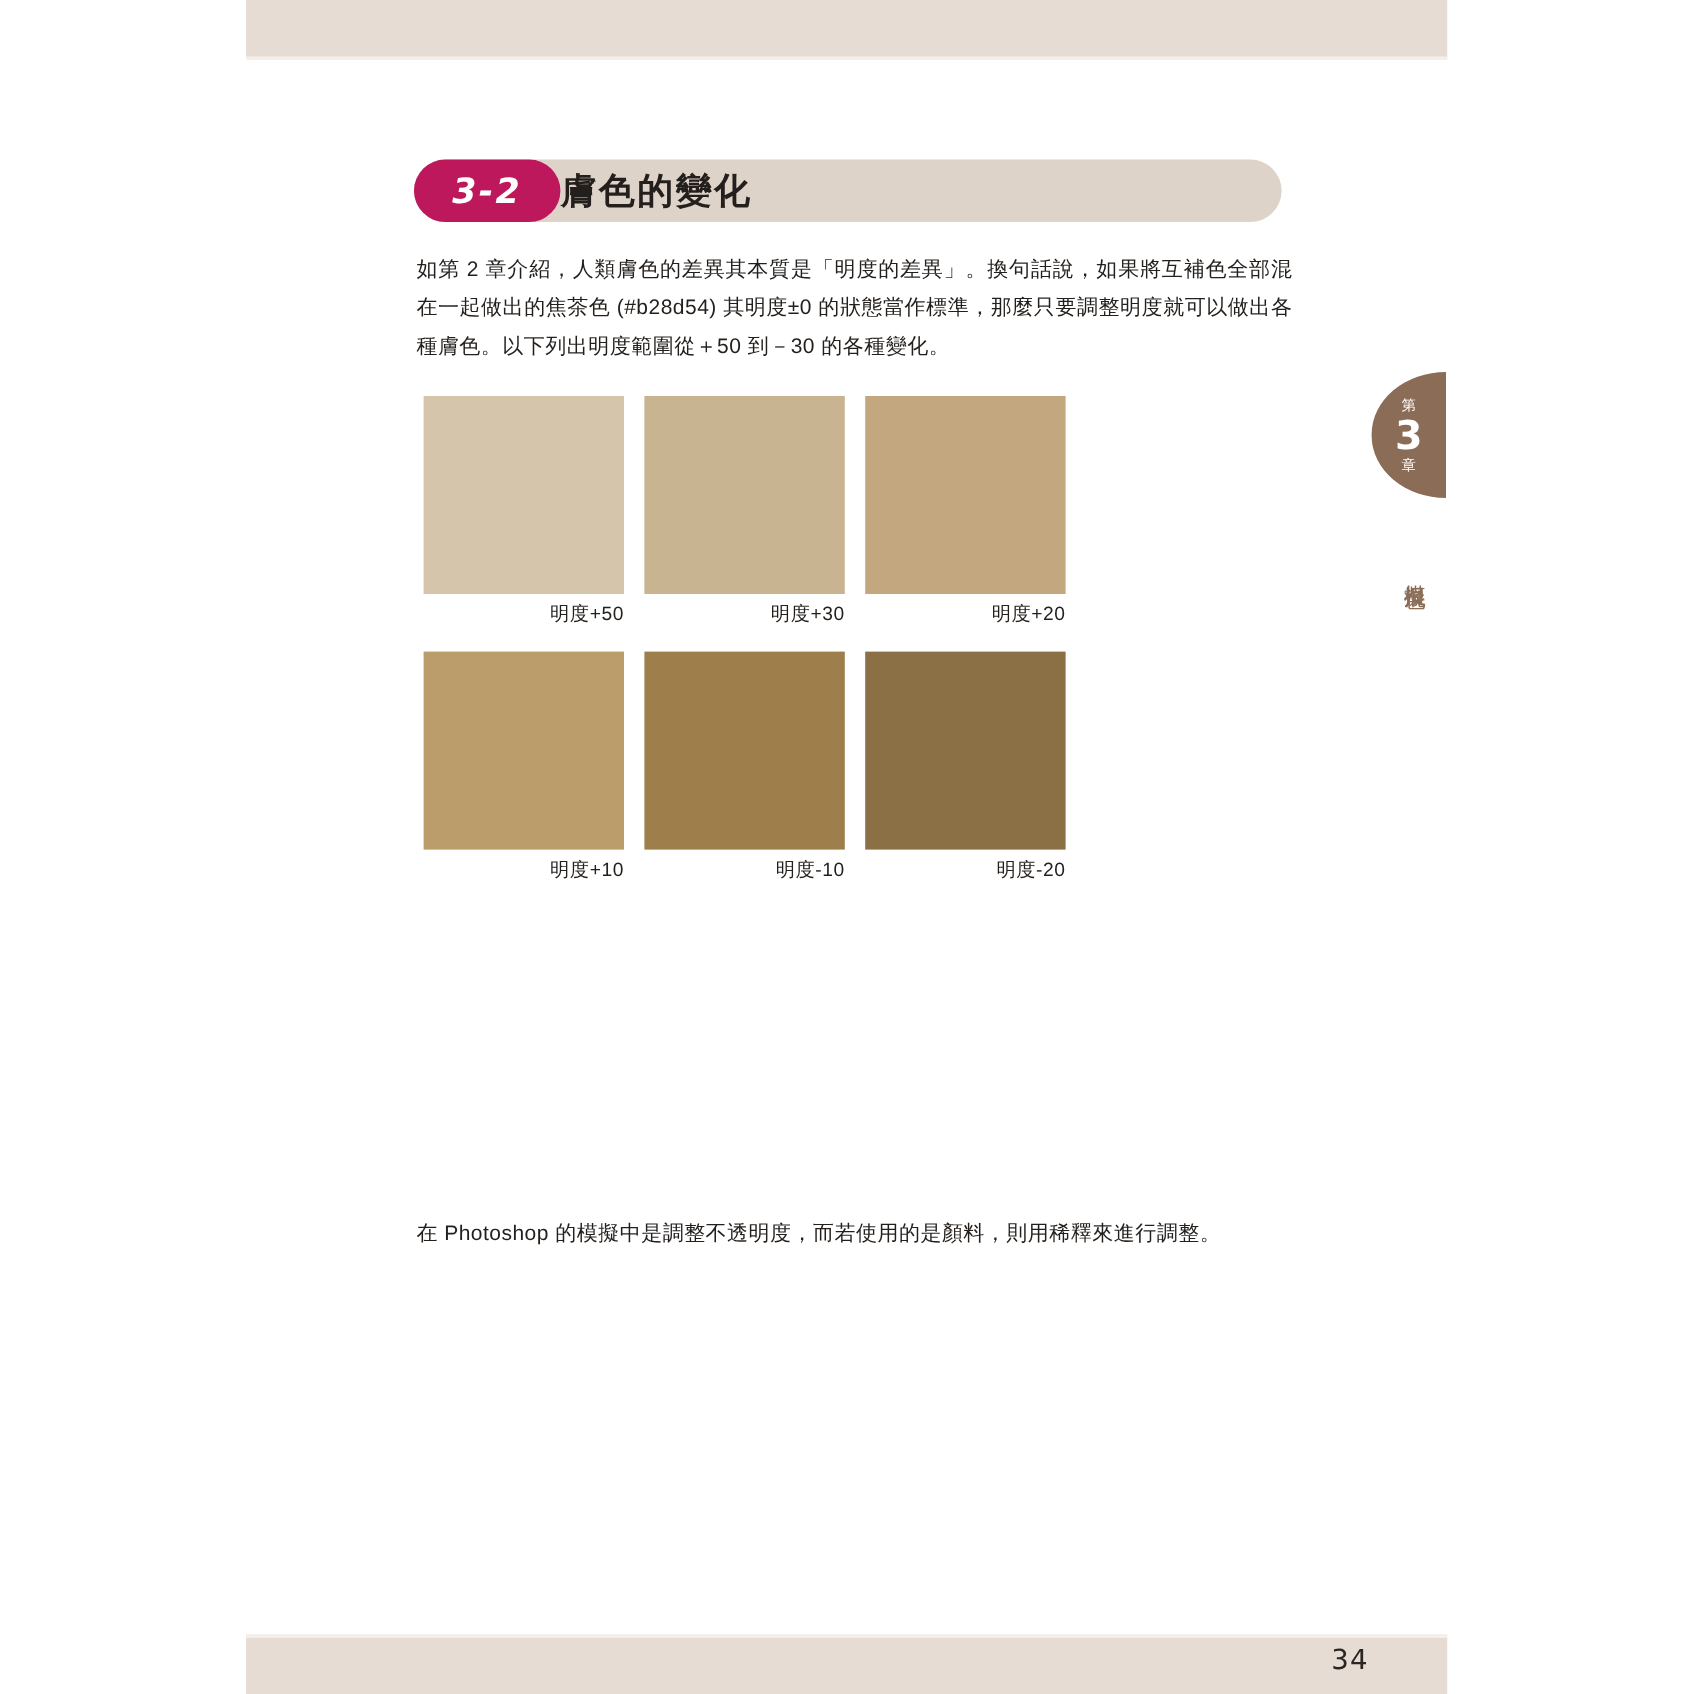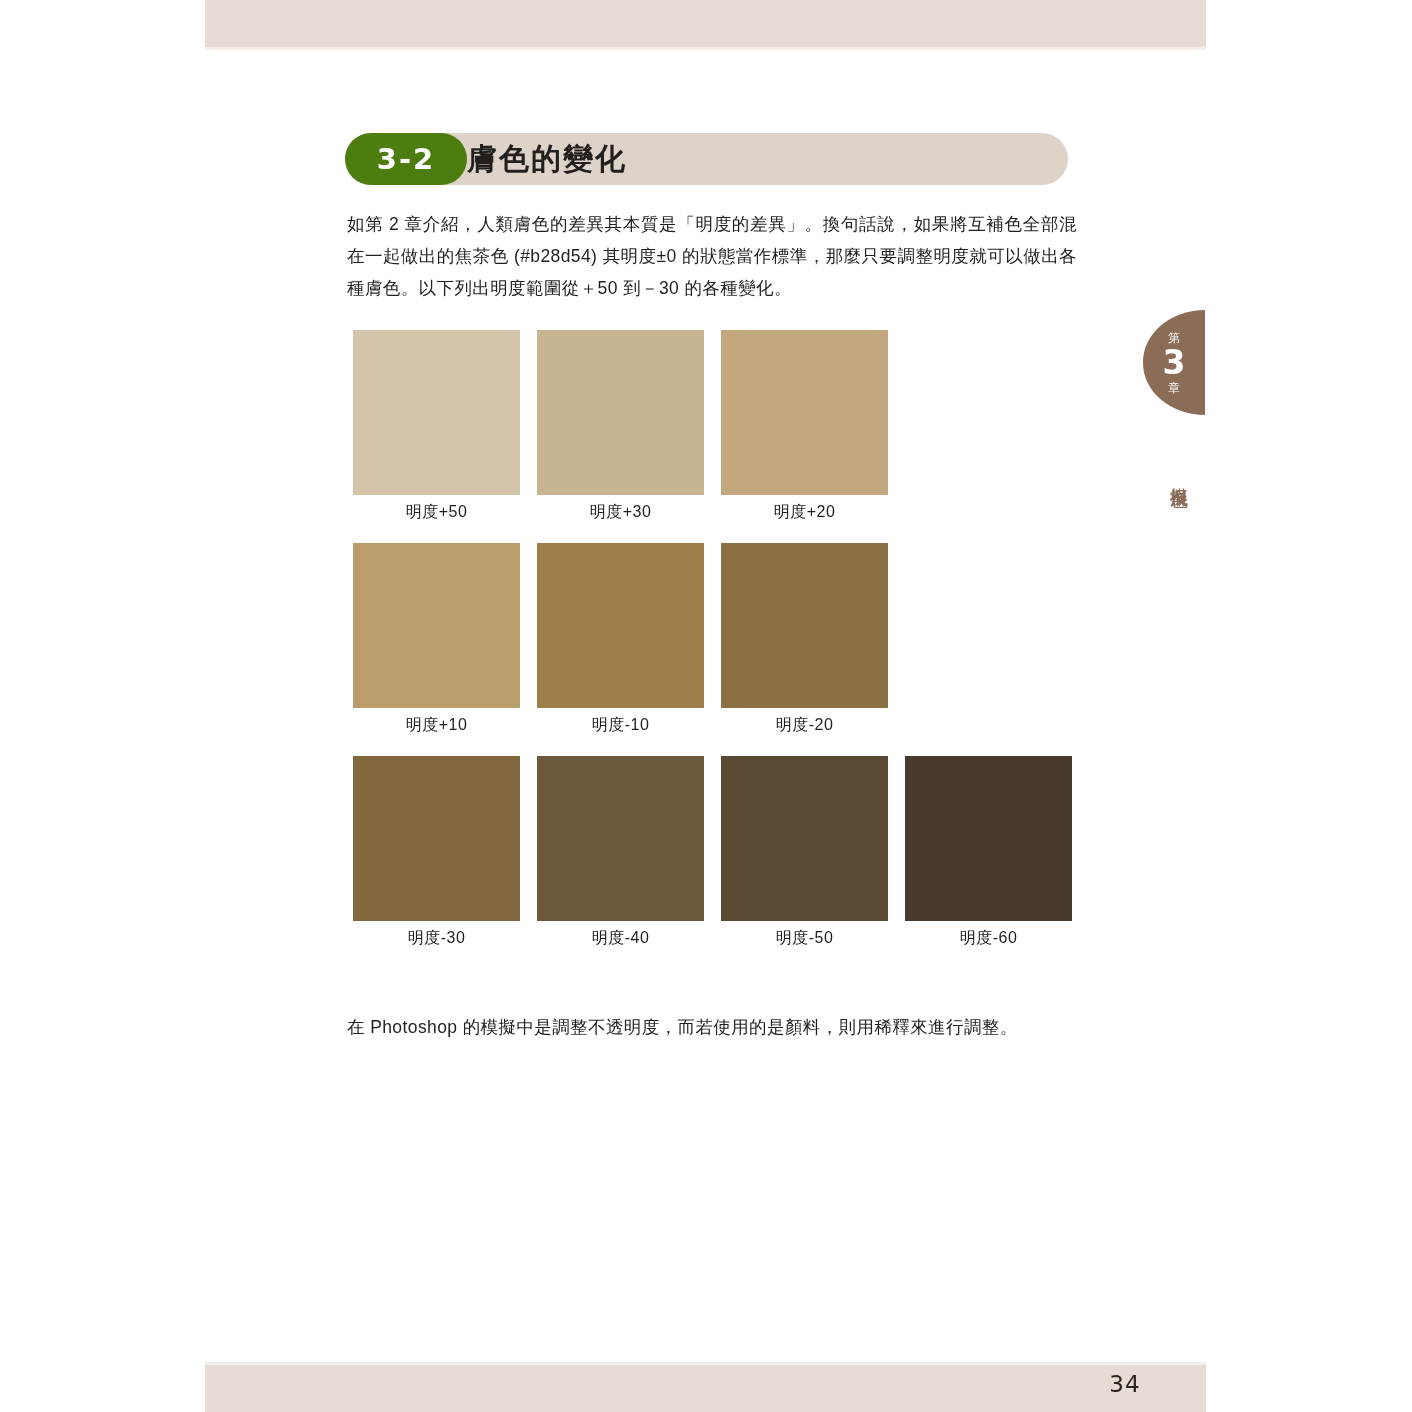--- a/index.html
+++ b/index.html
@@ -66,30 +66,31 @@
     height: 52px;
     background: #ded3c9;
     border-radius: 26px;
     display: flex;
     align-items: center;
   }
   .section-badge {
     width: 122px;
     height: 52px;
     border-radius: 26px;
-    background: #4d7c0f;
+    background: #be185d;
     color: #ffffff;
     display: flex;
     align-items: center;
     justify-content: center;
     font-size: 29px;
     font-weight: bold;
     letter-spacing: 2px;
     font-family: "DejaVu Sans", sans-serif;
     box-sizing: border-box;
+    font-style: italic;
   }
   .section-title {
     font-size: 30px;
     font-weight: bold;
     letter-spacing: 2px;
     color: #231f1c;
   }
 
   
   .intro-text {
@@ -130,21 +131,21 @@
   .swatch-cell {
     width: 167px;
   }
   .swatch-chip {
     width: 167px;
     height: 165px;
     display: block;
   }
   .swatch-label {
     margin-top: 7px;
-    text-align: center;
+    text-align: right;
     font-size: 16px;
     letter-spacing: 0.5px;
     color: #231f1c;
   }
 
   
   .chapter-tab {
     position: absolute;
     left: 1143px;
     top: 310px;
@@ -227,38 +228,20 @@
       <div class="swatch-cell">
         <div class="swatch-chip" style="background: rgb(158, 127, 76);"></div>
         <div class="swatch-label">明度-10</div>
       </div>
       <div class="swatch-cell">
         <div class="swatch-chip" style="background: rgb(139, 112, 69);"></div>
         <div class="swatch-label">明度-20</div>
       </div>
     </div>
 
-    <div class="swatch-row">
-      <div class="swatch-cell">
-        <div class="swatch-chip" style="background: rgb(129, 104, 63);"></div>
-        <div class="swatch-label">明度-30</div>
-      </div>
-      <div class="swatch-cell">
-        <div class="swatch-chip" style="background: rgb(109, 89, 57);"></div>
-        <div class="swatch-label">明度-40</div>
-      </div>
-      <div class="swatch-cell">
-        <div class="swatch-chip" style="background: rgb(89, 73, 51);"></div>
-        <div class="swatch-label">明度-50</div>
-      </div>
-      <div class="swatch-cell">
-        <div class="swatch-chip" style="background: rgb(72, 59, 44);"></div>
-        <div class="swatch-label">明度-60</div>
-      </div>
-    </div>
 
   </div>
 
   <div class="outro-text">在 Photoshop 的模擬中是調整不透明度，而若使用的是顏料，則用稀釋來進行調整。</div>
 
   <div class="chapter-tab">
     <span class="ch-word">第</span>
     <span class="ch-num">3</span>
     <span class="ch-word">章</span>
   </div>

